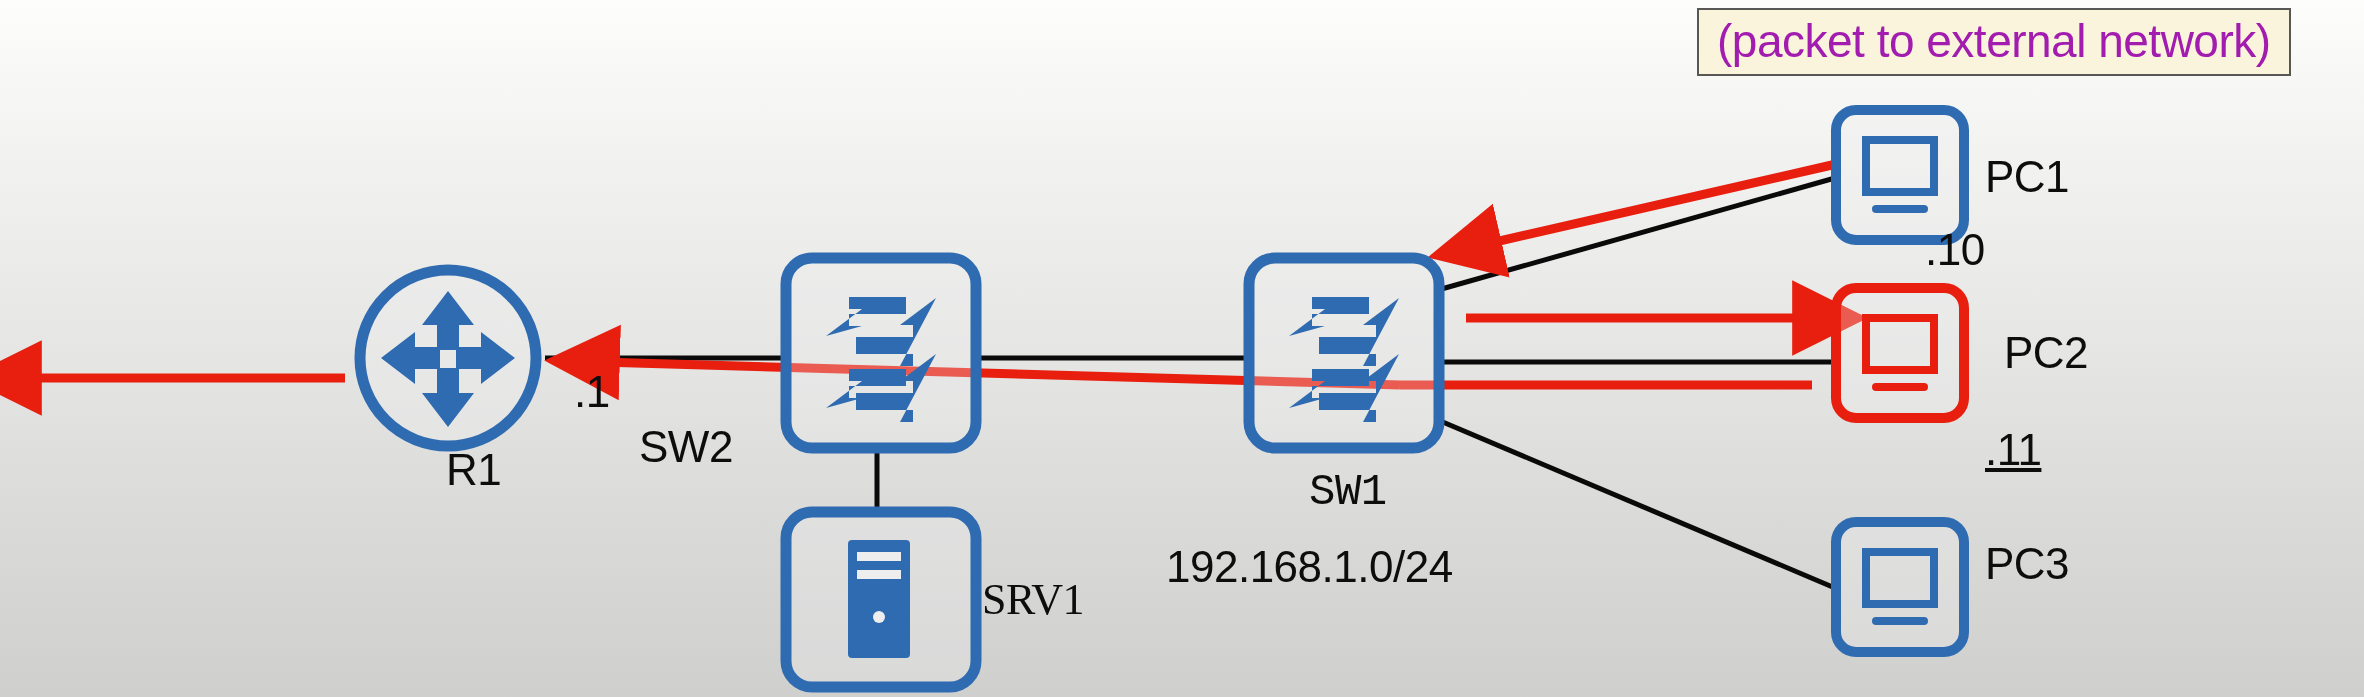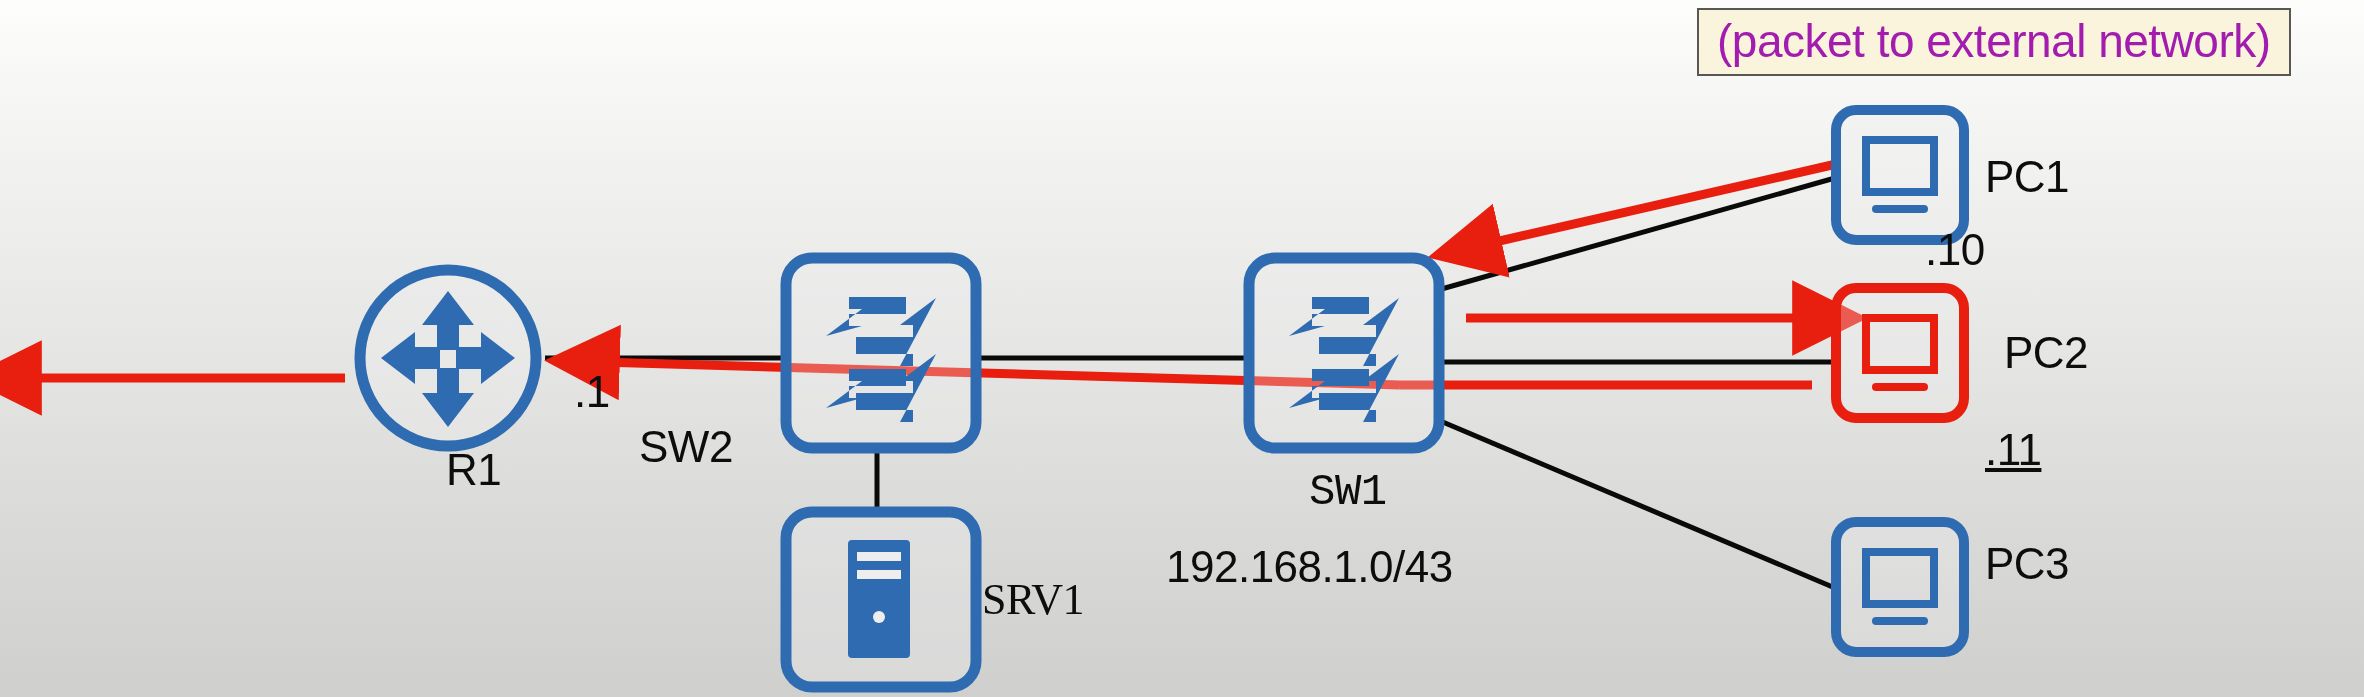--- a/index.html
+++ b/index.html
@@ -158,20 +158,20 @@
     </g>
   </svg>
 
   <div class="callout">(packet to external network)</div>
 
   <div class="node-label lbl-r1">R1</div>
   <div class="node-label lbl-r1-ip">.1</div>
   <div class="node-label lbl-sw2">SW2</div>
   <div class="node-label lbl-srv1">SRV1</div>
   <div class="node-label lbl-sw1">SW1</div>
-  <div class="node-label lbl-subnet">192.168.1.0/43</div>
+  <div class="node-label lbl-subnet">192.168.1.0/24</div>
   <div class="node-label lbl-pc1">PC1</div>
   <div class="node-label lbl-pc1-ip">.10</div>
   <div class="node-label lbl-pc2">PC2</div>
   <div class="node-label lbl-pc2-ip">.11</div>
   <div class="node-label lbl-pc3">PC3</div>
 
 </div>
 
 </body></html>

